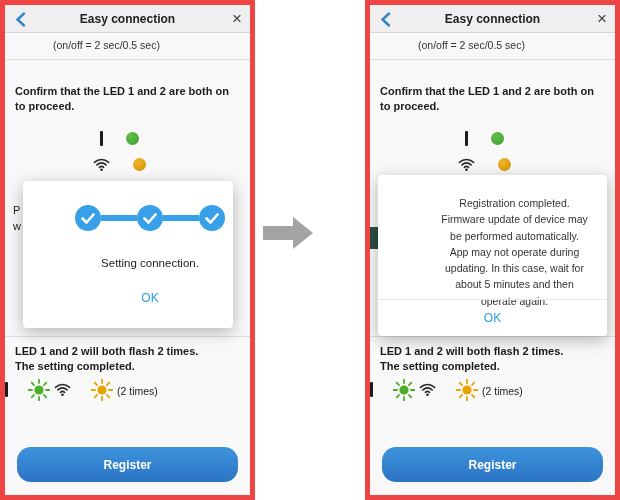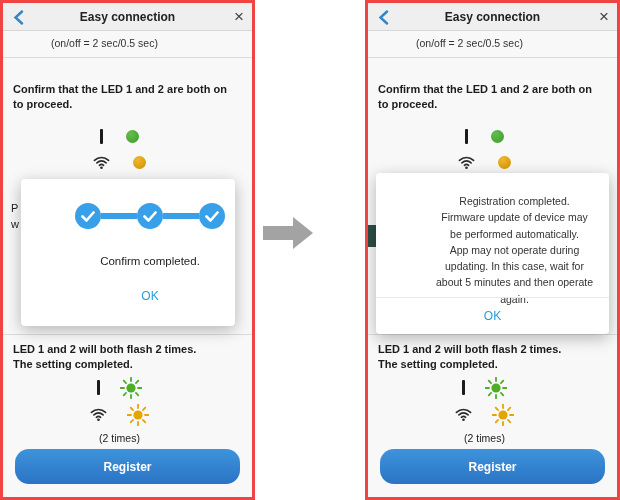--- a/index.html
+++ b/index.html
@@ -1,20 +1,20 @@
 <!DOCTYPE html>
 <html><head>
 <meta charset="utf-8">
 <style>
   * { margin:0; padding:0; box-sizing:border-box; }
   body { width:620px; height:500px; background:#ffffff; position:relative;
          font-family:"Liberation Sans", sans-serif; overflow:hidden; }
 
   .panel { position:absolute; top:0; width:255px; height:500px; background:#f8f8f8;
-           border:3px solid #ef4444; overflow:hidden; }
+           border:5px solid #ef4444; overflow:hidden; }
   #panel-left { left:0; }
   #panel-right { left:365px; }
 
   .appbar { height:28px; background:#efefef; border-bottom:1px solid #d6d6d6;
             display:flex; align-items:center; justify-content:center; position:relative; }
   .back-btn { position:absolute; left:8px; top:6px; width:14px; height:16px; cursor:pointer; }
   .appbar-title { font-size:12px; font-weight:bold; color:#222; }
   .close-btn { position:absolute; right:8px; top:4px; font-size:17px; color:#444;
                line-height:20px; cursor:pointer; }
 
@@ -51,21 +51,21 @@
   .dlg-text { margin:20px 14px 0; text-align:center; font-size:10.5px; line-height:1.55;
               color:#333; white-space:pre-line; }
   .dlg-hr { position:absolute; left:0; right:0; bottom:36px; height:1px; background:#e8e8e8; }
   .dlg-ok-right { position:absolute; left:0; right:0; bottom:11px; text-align:center;
                   color:#2b9ce0; font-size:12px; font-weight:500; cursor:pointer; }
 
   .section-hr { position:absolute; left:0; right:0; top:331px; height:1px; background:#dcdcdc; }
   .flash-text { position:absolute; left:10px; right:6px; top:339px; font-weight:bold;
                 font-size:11px; line-height:1.4; color:#1c1c1c; }
   .flash-block { position:absolute; top:373px; left:0; right:16px; display:flex;
-                 flex-direction:column; align-items:center; gap:4px; }
+                 flex-direction:row; align-items:center; gap:4px; }
   .flash-row { display:flex; align-items:center; gap:20px; height:23px; }
   .times { font-size:10.5px; color:#222; margin-top:2px; }
 
   .register-btn { position:absolute; left:12px; right:12px; bottom:13px; height:35px;
                   border-radius:14px; background:linear-gradient(#3e93dc,#2a74c4);
                   color:#fff; font-size:12px; font-weight:bold; display:flex;
                   align-items:center; justify-content:center; cursor:pointer; }
 
   .arrow { position:absolute; left:263px; top:213px; width:52px; height:40px; }
   .icon { display:inline-flex; align-items:center; justify-content:center; }
@@ -125,21 +125,21 @@
             <polyline points="1.5,5.5 5.5,9.5 12.5,1.5" stroke="#fff" stroke-width="2.6" fill="none" stroke-linecap="round" stroke-linejoin="round"></polyline>
           </svg>
       </span>
       <span class="check-line"></span>
       <span class="check-circle icon">
         <svg width="14" height="11">
             <polyline points="1.5,5.5 5.5,9.5 12.5,1.5" stroke="#fff" stroke-width="2.6" fill="none" stroke-linecap="round" stroke-linejoin="round"></polyline>
           </svg>
       </span>
     </div>
-    <div class="dlg-msg">Confirm completed.</div>
+    <div class="dlg-msg">Setting connection.</div>
     <div class="dlg-ok-left">OK</div>
   </div>
 
   <div class="section-hr"></div>
   <div class="flash-text">
     <span>LED 1 and 2 will both flash 2 times.</span><br>
     <span>The setting completed.</span>
   </div>
 
   <div class="flash-block">

